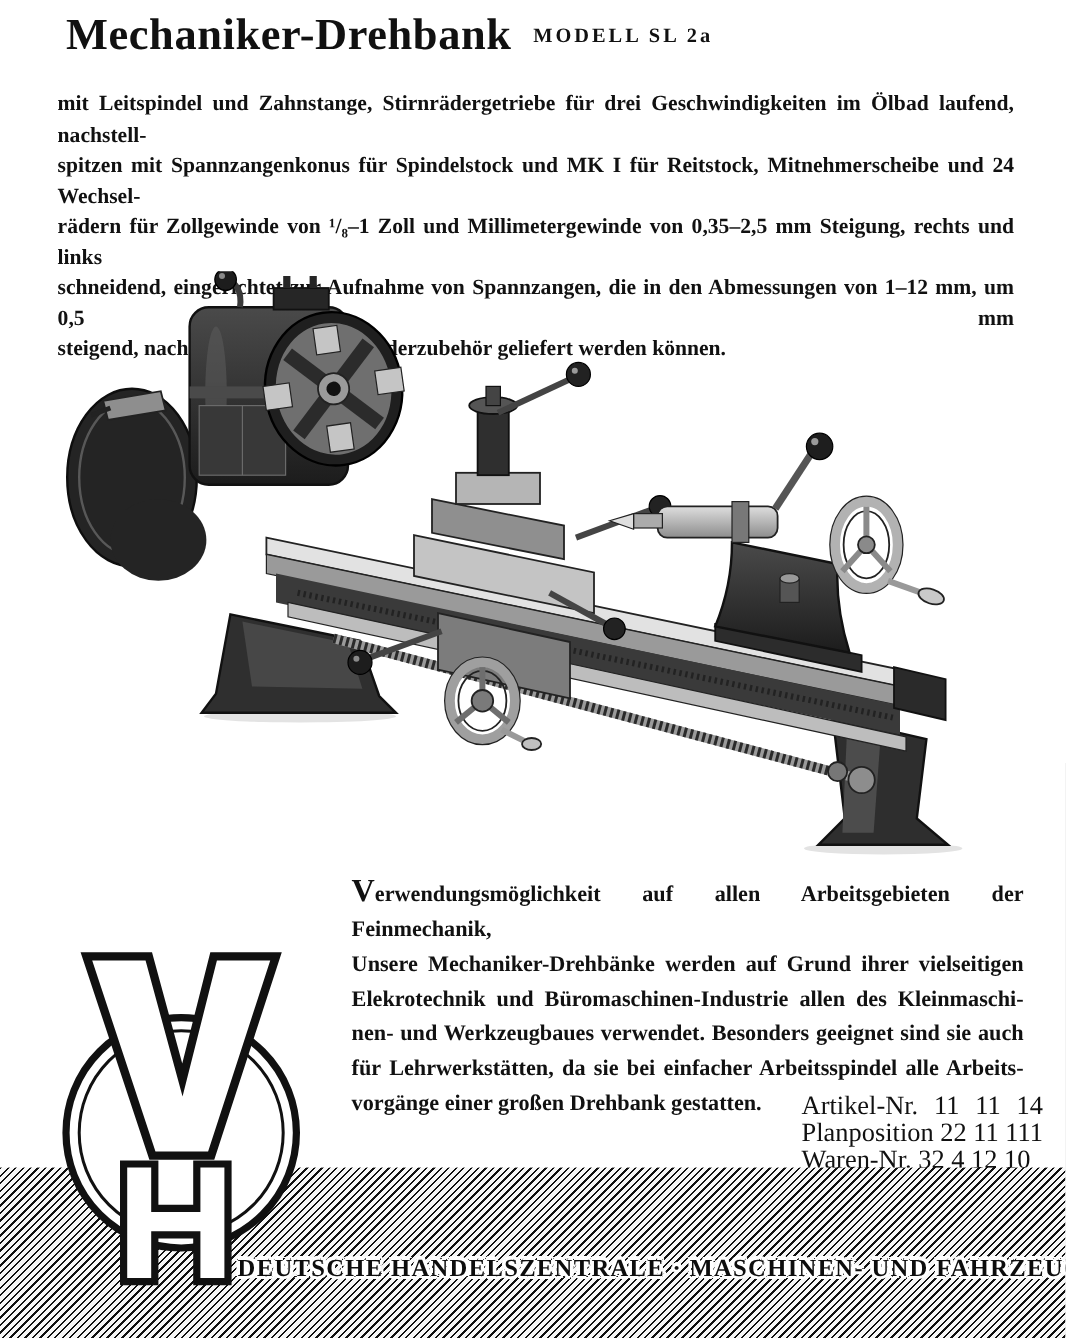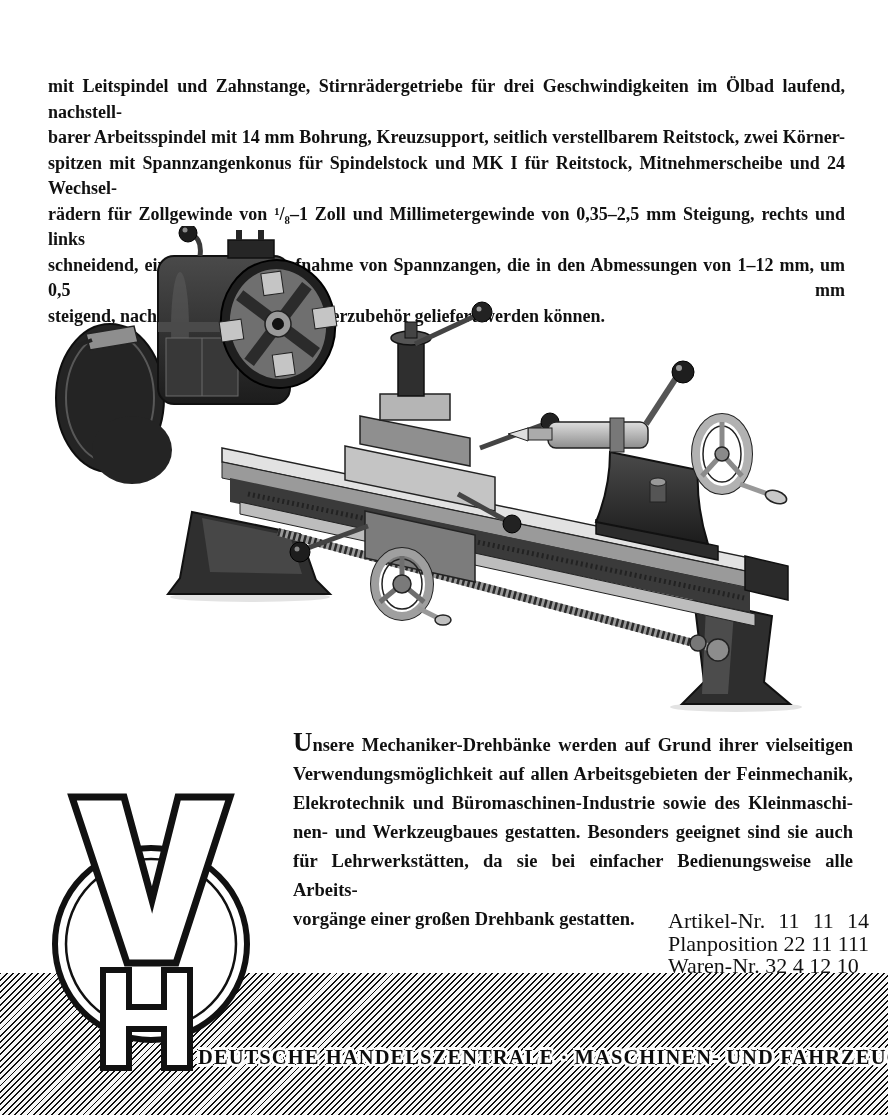--- a/index.html
+++ b/index.html
@@ -37,24 +37,26 @@
       -3px 0 0 #fff, 3px 0 0 #fff, 0 -3px 0 #fff, 0 3px 0 #fff;
   }
   
   .logo{position:absolute;left:35px;top:785px;width:240px;height:330px;}
 </style>
 </head>
 <body>
 
 <div class="page">
 
+  <div class="titlebar">
+    <span class="title-main">Mechaniker-Drehbank</span><span class="title-model">MODELL SL 2a</span>
+  </div>
 
   <div class="para para-intro">
       <div class="jline">mit Leitspindel und Zahnstange, Stirnrädergetriebe für drei Geschwindigkeiten im Ölbad laufend, nachstell-</div>
-      <div class="jline">barer Arbeitsspindel mit 14 mm Bohrung, Kreuzsupport, seitlich verstellbarem Reitstock, zwei Körner-</div>
       <div class="jline">spitzen mit Spannzangenkonus für Spindelstock und MK I für Reitstock, Mitnehmerscheibe und 24 Wechsel-</div>
       <div class="jline">rädern für Zollgewinde von ¹/₈–1 Zoll und Millimetergewinde von 0,35–2,5 mm Steigung, rechts und links</div>
       <div class="jline">schneidend, eingerichtet zur Aufnahme von Spannzangen, die in den Abmessungen von 1–12 mm, um 0,5 mm</div>
       <div class="jline jline-last">steigend, nach eigener Wahl als Sonderzubehör geliefert werden können.</div>
     </div>
 
   <svg class="figure" viewBox="0 0 810 492" xmlns="http://www.w3.org/2000/svg">
     <defs>
       <linearGradient id="gDark" x1="0" y1="0" x2="0" y2="1">
         <stop offset="0" stop-color="#4a4a4a"></stop>
@@ -179,25 +181,25 @@
         <line x1="672" y1="228" x2="652" y2="250" stroke="#8a8a8a" stroke-width="5"></line>
         <line x1="672" y1="228" x2="692" y2="250" stroke="#8a8a8a" stroke-width="5"></line>
         <circle cx="672" cy="228" r="7" fill="#8a8a8a" stroke="#222" stroke-width="1.5"></circle>
         <line x1="690" y1="258" x2="718" y2="268" stroke="#999" stroke-width="5"></line>
         <ellipse cx="726" cy="271" rx="11" ry="6" fill="#c9c9c9" stroke="#222" stroke-width="1.5" transform="rotate(18 726 271)"></ellipse>
       </g>
     </g>
   </svg>
 
   <div class="para para-desc">
+      <div class="jline">Verwendungsmöglichkeit auf allen Arbeitsgebieten der Feinmechanik,</div>
       <div class="jline">Unsere Mechaniker-Drehbänke werden auf Grund ihrer vielseitigen</div>
-      <div class="jline">Verwendungsmöglichkeit auf allen Arbeitsgebieten der Feinmechanik,</div>
-      <div class="jline">Elekrotechnik und Büromaschinen-Industrie sowie des Kleinmaschi-</div>
-      <div class="jline">nen- und Werkzeugbaues gestatten. Besonders geeignet sind sie auch</div>
-      <div class="jline">für Lehrwerkstätten, da sie bei einfacher Bedienungsweise alle Arbeits-</div>
+      <div class="jline">Elekrotechnik und Büromaschinen-Industrie allen des Kleinmaschi-</div>
+      <div class="jline">nen- und Werkzeugbaues verwendet. Besonders geeignet sind sie auch</div>
+      <div class="jline">für Lehrwerkstätten, da sie bei einfacher Arbeitsspindel alle Arbeits-</div>
       <div class="jline jline-last">vorgänge einer großen Drehbank gestatten.</div>
     </div>
 
   <div class="order">
       <div class="jline">Artikel-Nr. 11 11 14</div>
       <div class="jline">Planposition 22 11 111</div>
       <div class="jline jline-last">Waren-Nr. 32 4 12 10</div>
     </div>
 
   <div class="banner">

